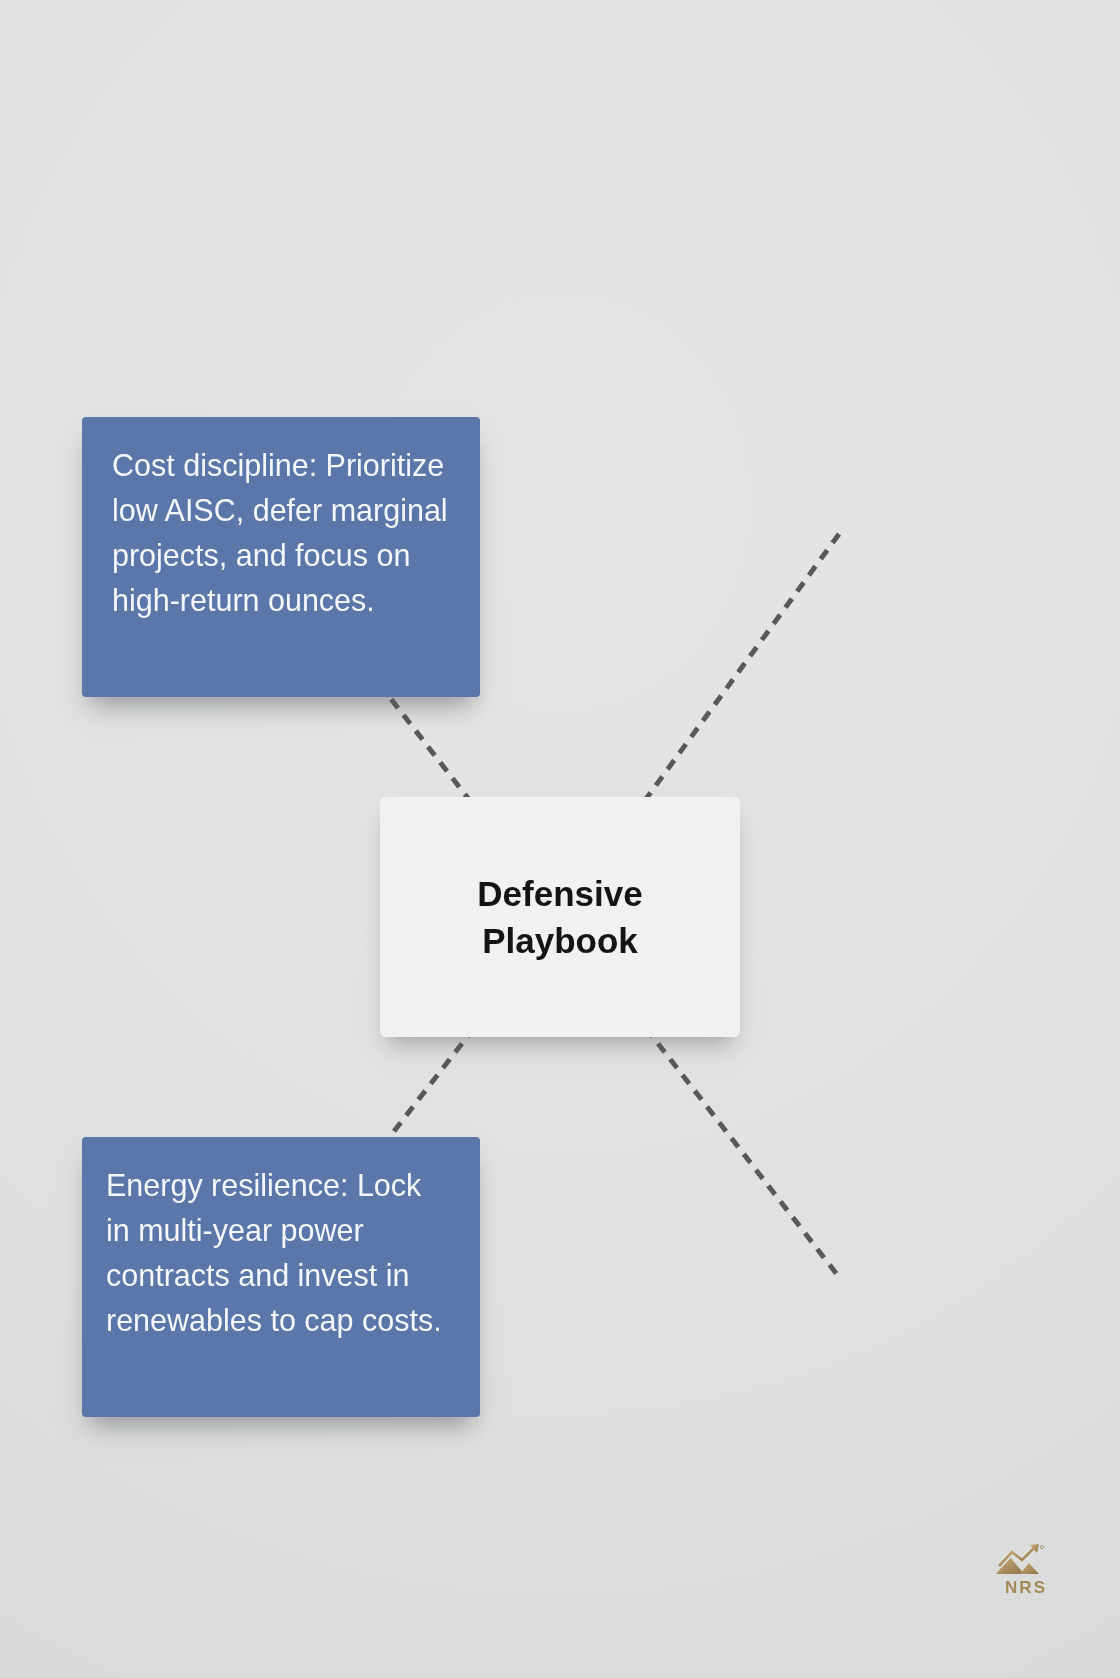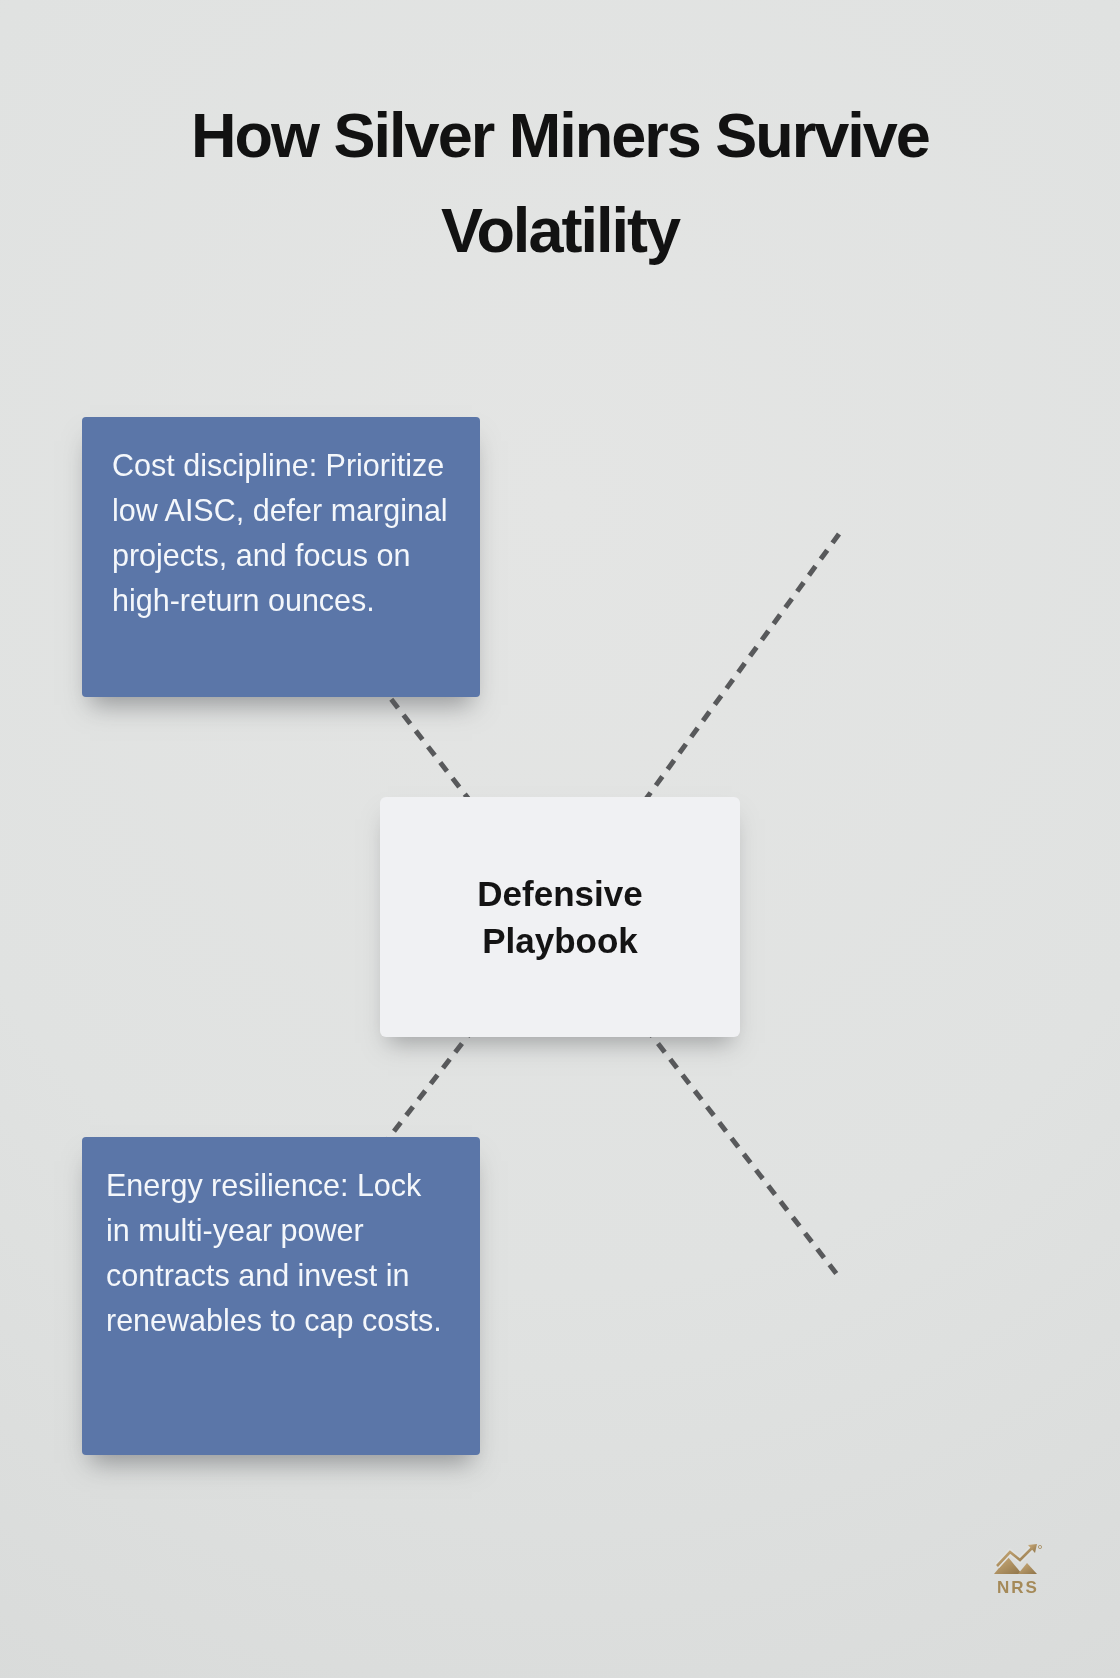--- a/index.html
+++ b/index.html
@@ -39,21 +39,21 @@
     border-radius: 4px;
     background: #5b76a8;
     color: #f4f7fb;
     padding: 26px 30px;
     font-size: 30.5px;
     line-height: 45px;
     box-shadow: 0 16px 24px -8px rgba(88, 90, 92, 0.55);
   }
   .node-tl { left: 82px;  top: 417px;  width: 398px; height: 280px; }
   .node-tr { left: 640px; top: 417px;  width: 398px; height: 233px; }
-  .node-bl { left: 82px;  top: 1137px; width: 398px; height: 318px; padding-left: 24px; }
+  .node-bl { left: 82px;  top: 1137px; width: 398px; height: 280px; padding-left: 24px; }
   .node-br { left: 640px; top: 1137px; width: 398px; height: 280px; }
   .node-center {
     position: absolute;
     box-sizing: border-box;
     z-index: 1;
     left: 380px; top: 797px;
     width: 360px; height: 240px;
     border-radius: 6px;
     background: #f0f1f3;
     color: #141414;
@@ -65,36 +65,35 @@
     font-size: 35px;
     line-height: 47px;
     font-weight: 700;
     box-shadow: 0 14px 22px -8px rgba(95, 97, 99, 0.5);
   }
   .logo {
     position: absolute;
     left: 989px; top: 1544px;
     width: 58px;
     z-index: 1;
-    text-align: center;
+    text-align: right;
   }
   .logo-text {
     margin-top: -2px;
     font-size: 17px;
     font-weight: 700;
     letter-spacing: 2px;
     color: #a58a59;
   }
 </style>
 </head>
 <body>
 
 <div class="canvas">
 
-  <h1 class="title">How Silver Miners Survive Volatility</h1>
 
   <svg class="connectors" width="1120" height="1678" viewBox="0 0 1120 1678" aria-hidden="true">
     <g stroke="#58595b" stroke-width="5" stroke-dasharray="11 9" fill="none">
       <line x1="281" y1="557" x2="560" y2="917"></line>
       <line x1="839" y1="534" x2="560" y2="917"></line>
       <line x1="560" y1="917" x2="281" y2="1277"></line>
       <line x1="560" y1="917" x2="839" y2="1277"></line>
     </g>
   </svg>
 

